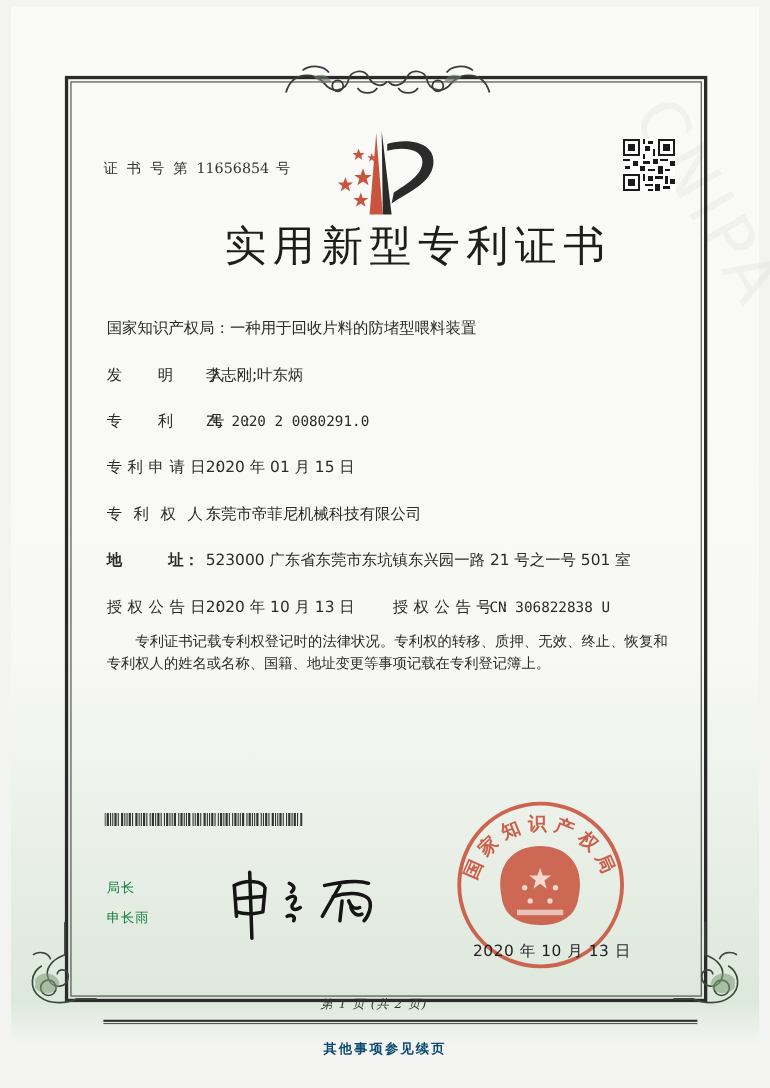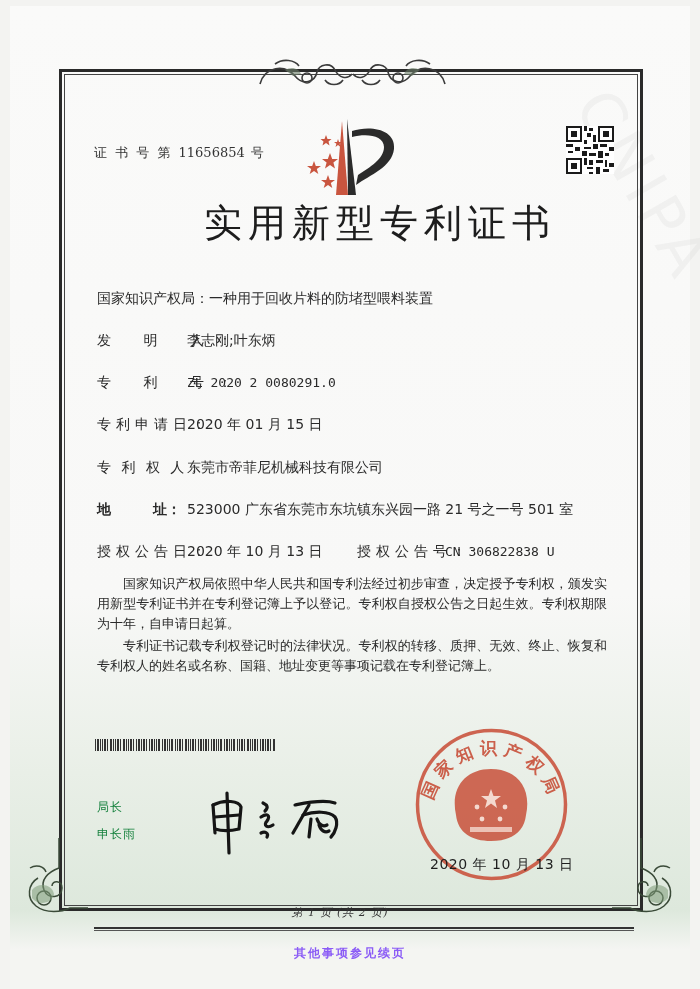--- a/index.html
+++ b/index.html
@@ -84,21 +84,21 @@
     font-family: "DejaVu Sans", "Liberation Sans", sans-serif; letter-spacing: 0.5px;
   }
 
   .page-no {
     position: absolute; left: 0; width: 680px; top: 905px; text-align: center;
     font-size: 11px; color: #333; letter-spacing: 1px; font-style: italic;
   }
   .footer-rule { position: absolute; left: 94px; top: 927px; width: 540px; height: 4px; border-top: 2px solid #333; border-bottom: 1px solid #555; }
   .continue {
     position: absolute; left: 0; width: 700px; top: 945px; text-align: center;
-    font-size: 12px; color: #8b5cf6; letter-spacing: 2px; font-weight: bold;
+    font-size: 12px; color: #0c4a6e; letter-spacing: 2px; font-weight: bold;
   }
   .watermark {
     position: absolute; left: 540px; top: 150px; font-size: 60px; color: rgba(200,200,200,0.18);
     transform: rotate(60deg); font-family: "DejaVu Sans", sans-serif; letter-spacing: 6px;
   }
 </style>
 </head>
 <body>
 
 <div class="sheet"></div>
@@ -222,21 +222,20 @@
   <span class="lbl" style="width:90px;font-weight:bold;">地　　　址：</span><span class="val">523000 广东省东莞市东坑镇东兴园一路 21 号之一号 501 室</span>
 </div>
 <div class="field f7">
   <span class="lbl spaced-sm" style="width:90px;">授权公告日：</span><span class="val">2020 年 10 月 13 日</span>
 </div>
 <div class="field f8">
   <span class="lbl spaced-sm" style="width:88px;">授权公告号：</span><span class="val mono">CN 306822838 U</span>
 </div>
 
 <div class="body-text">
-  <p>国家知识产权局依照中华人民共和国专利法经过初步审查，决定授予专利权，颁发实用新型专利证书并在专利登记簿上予以登记。专利权自授权公告之日起生效。专利权期限为十年，自申请日起算。</p>
   <p>专利证书记载专利权登记时的法律状况。专利权的转移、质押、无效、终止、恢复和专利权人的姓名或名称、国籍、地址变更等事项记载在专利登记簿上。</p>
 </div>
 
 <svg class="barcode" viewBox="0 0 180 12" preserveAspectRatio="none">
   <g fill="#333">
     <rect x="0" y="0" width="1" height="12"></rect>
       <rect x="2" y="0" width="2" height="12"></rect>
       <rect x="5" y="0" width="1" height="12"></rect>
     <rect x="7" y="0" width="1" height="12"></rect>
       <rect x="9" y="0" width="2" height="12"></rect>

